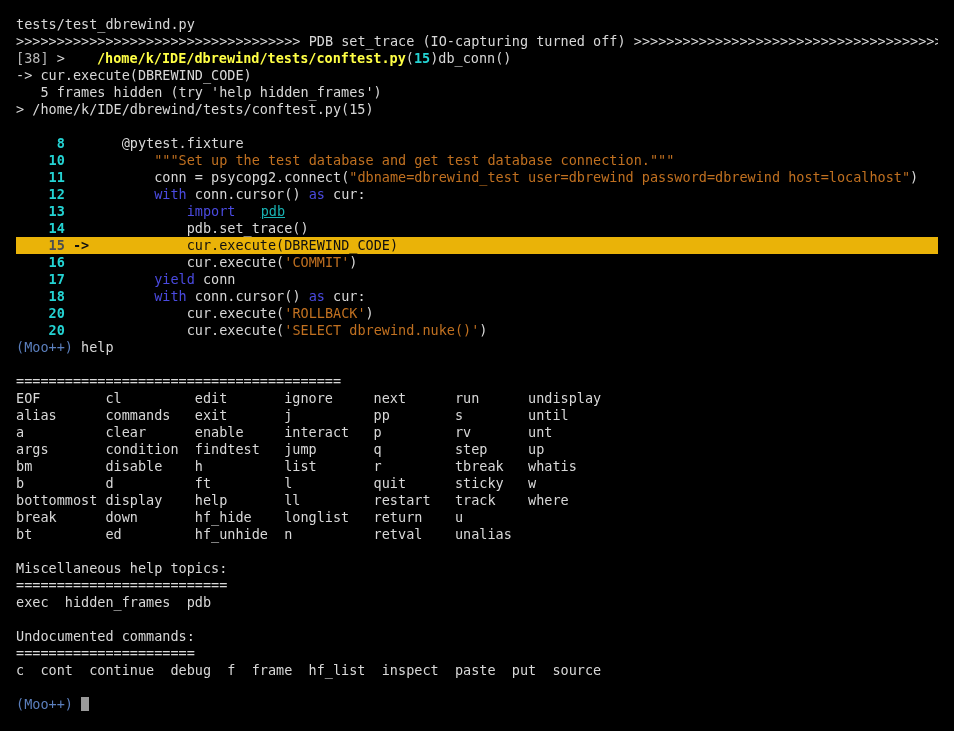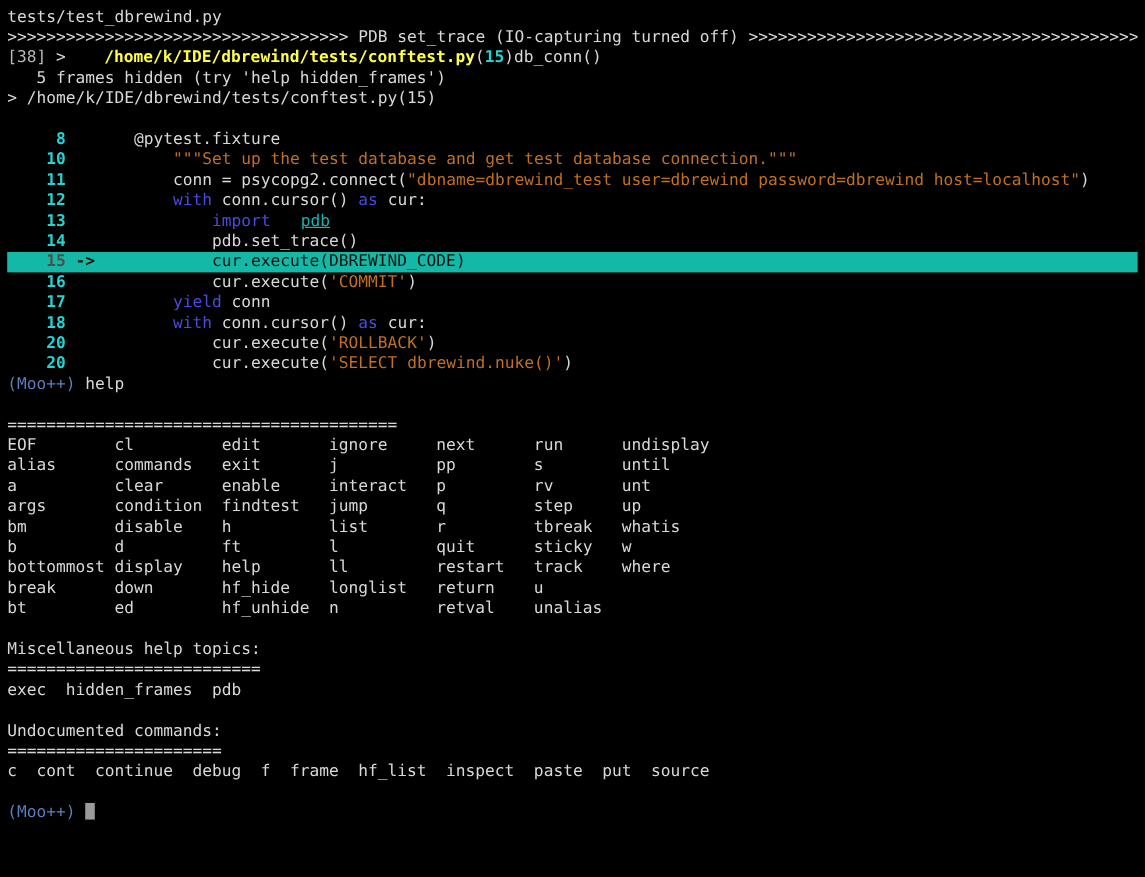--- a/index.html
+++ b/index.html
@@ -13,21 +13,21 @@
     overflow: hidden;
     font-family: "DejaVu Sans Mono", "Liberation Mono", monospace;
     font-size: 13.5px;
     line-height: 17px;
     color: #d8d8d8;
     -webkit-font-smoothing: antialiased;
   }
   #terminal {
     width: 954px;
     height: 731px;
-    padding: 6px;
+    padding: 16px;
     box-sizing: border-box;
     position: relative;
   }
   .row {
     white-space: pre;
     height: 17px;
     line-height: 17px;
     overflow: hidden;
   }
   .row.blank { height: 17px; }
@@ -39,21 +39,21 @@
   .c-cyan    { color: #18b2b2; margin-left: 17px; }
   .c-cyan-b  { color: #24d3d3; font-weight: bold; }
   .c-blue    { color: #4a4ae0; }
   .c-green   { color: #4ad84a; }
   .c-orange  { color: #c07020; }
   .c-promptp { color: #5b7fbd; }
   .underline { text-decoration: underline; }
 
   
   .row.current {
-    background: #14b8a6;
+    background: #eab308;
     color: #101010;
   }
   .row.current .ln { color: #4f4f4f; font-weight: bold; }
   .row.current .arrow { color: #101010; font-weight: bold; }
   .row.current .code { color: #101010; }
 
   .ln {
     color: #24d3d3;
     font-weight: bold;
   }
@@ -72,20 +72,21 @@
 <body>
 
 <div id="terminal">
 
   <div class="row"><span class="c-white">tests/test_dbrewind.py</span></div>
 
   <div class="row"><span class="sep">&gt;&gt;&gt;&gt;&gt;&gt;&gt;&gt;&gt;&gt;&gt;&gt;&gt;&gt;&gt;&gt;&gt;&gt;&gt;&gt;&gt;&gt;&gt;&gt;&gt;&gt;&gt;&gt;&gt;&gt;&gt;&gt;&gt;&gt;&gt;</span><span class="sep"> </span><span class="sep">PDB set_trace (IO-capturing turned off)</span><span class="sep"> </span><span class="sep">&gt;&gt;&gt;&gt;&gt;&gt;&gt;&gt;&gt;&gt;&gt;&gt;&gt;&gt;&gt;&gt;&gt;&gt;&gt;&gt;&gt;&gt;&gt;&gt;&gt;&gt;&gt;&gt;&gt;&gt;&gt;&gt;&gt;&gt;&gt;&gt;&gt;&gt;&gt;&gt;&gt;&gt;&gt;&gt;&gt;&gt;&gt;&gt;&gt;&gt;&gt;&gt;&gt;</span></div>
 
   <div class="row"><span class="c-dim">[38]</span><span class="c-white"> </span><span class="c-white">&gt;</span><span class="c-white"> </span><span class="c-yellow">/home/k/IDE/dbrewind/tests/conftest.py</span><span class="c-white">(</span><span class="c-cyan-b">15</span><span class="c-white">)</span><span class="c-white">db_conn()</span></div>
 
+  <div class="row"><span class="c-white">-&gt; cur.execute(DBREWIND_CODE)</span></div>
 
   <div class="row"><span class="c-white">   5 frames hidden (try 'help hidden_frames')</span></div>
 
   <div class="row"><span class="c-white">&gt; /home/k/IDE/dbrewind/tests/conftest.py(15)</span></div>
 
   <div class="row blank">&nbsp;</div>
 
   <div id="source-listing">
       <div class="row"><span class="ln">     8</span><span class="arrow">   </span><span class="c-white">    @pytest.fixture</span></div>
       <div class="row"><span class="ln">    10</span><span class="arrow">   </span><span class="c-white">        </span><span class="c-orange">"""Set up the test database and get test database connection."""</span></div>

